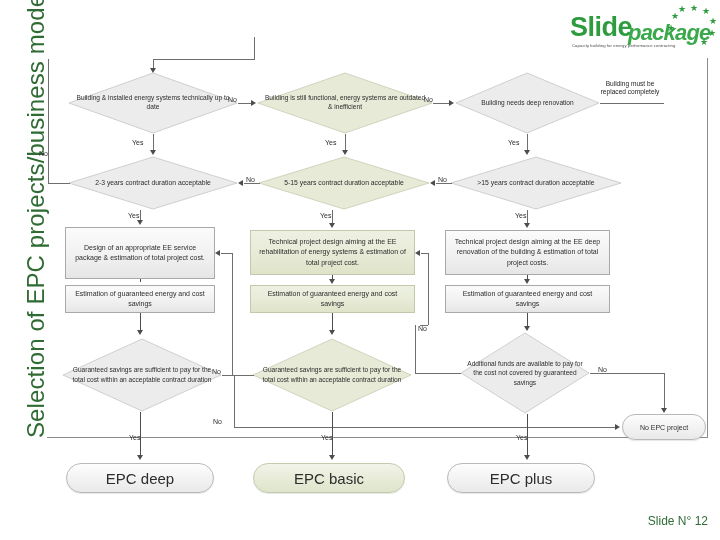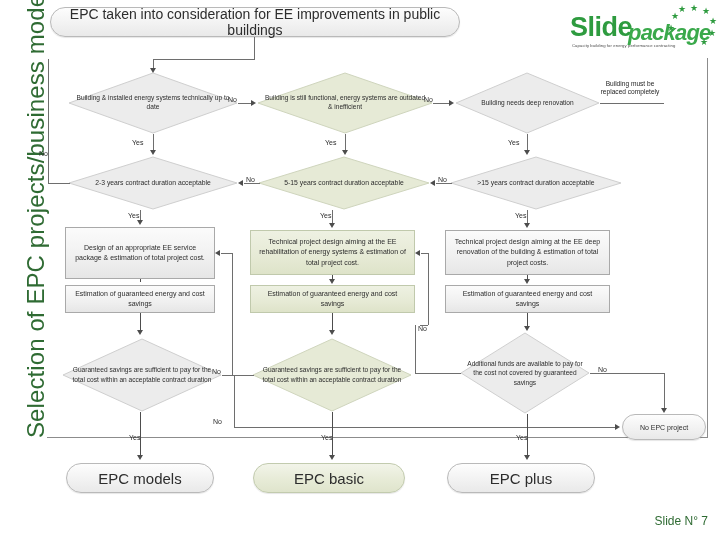--- a/index.html
+++ b/index.html
@@ -95,27 +95,24 @@
     <span class="star" style="left:112px;top:1px;">★</span>
     <span class="star" style="left:124px;top:0px;">★</span>
     <span class="star" style="left:136px;top:3px;">★</span>
     <span class="star" style="left:143px;top:13px;">★</span>
     <span class="star" style="left:142px;top:25px;">★</span>
     <span class="star" style="left:134px;top:34px;">★</span>
     <span class="star" style="left:105px;top:8px;">★</span>
     <span class="star" style="left:101px;top:20px;">★</span>
   </div>
 
-  <div class="slide-no">Slide N° 7</div>
+  <div class="slide-no">Slide N° 12</div>
 
   <div class="big-frame" style="left:47px; top:58px; width:661px; height:380px;"></div>
 
-  <div class="node term" style="left:50px; top:7px; width:410px; height:30px; font-size:14px; padding:0 12px;">
-    <span>EPC taken into consideration for EE improvements in public buildings</span>
-  </div>
 
   <div class="dia" style="left:68px; top:72px; width:170px; height:62px;">
     <svg width="170" height="62" viewBox="0 0 170 62">
       <polygon points="85,1 169,31 85,61 1,31" fill="#ececec" stroke="#cfcfcf" stroke-width="1"></polygon>
     </svg>
     <div class="dia-text" style="font-size:6.6px; line-height:1.35;">
       <span>Building &amp; installed energy systems technically up to date</span>
     </div>
   </div>
 
@@ -217,21 +214,21 @@
     <div class="dia-text" style="font-size:6.6px; line-height:1.45; padding:0 3px;">
       <span>Additional funds are available to pay for the cost not covered by guaranteed savings</span>
     </div>
   </div>
 
   <div class="node term" style="left:622px; top:414px; width:84px; height:26px; font-size:7px; border-radius:13px;">
     <span>No EPC project</span>
   </div>
 
   <div class="node term" style="left:66px; top:463px; width:148px; height:30px; font-size:15px;">
-    <span>EPC models</span>
+    <span>EPC deep</span>
   </div>
   <div class="node term green" style="left:253px; top:463px; width:152px; height:30px; font-size:15px;">
     <span>EPC basic</span>
   </div>
   <div class="node term" style="left:447px; top:463px; width:148px; height:30px; font-size:15px;">
     <span>EPC plus</span>
   </div>
 
   <div class="ln v" style="left:254px; top:37px; height:22px;"></div>
   <div class="ln h" style="left:153px; top:59px; width:102px;"></div>

